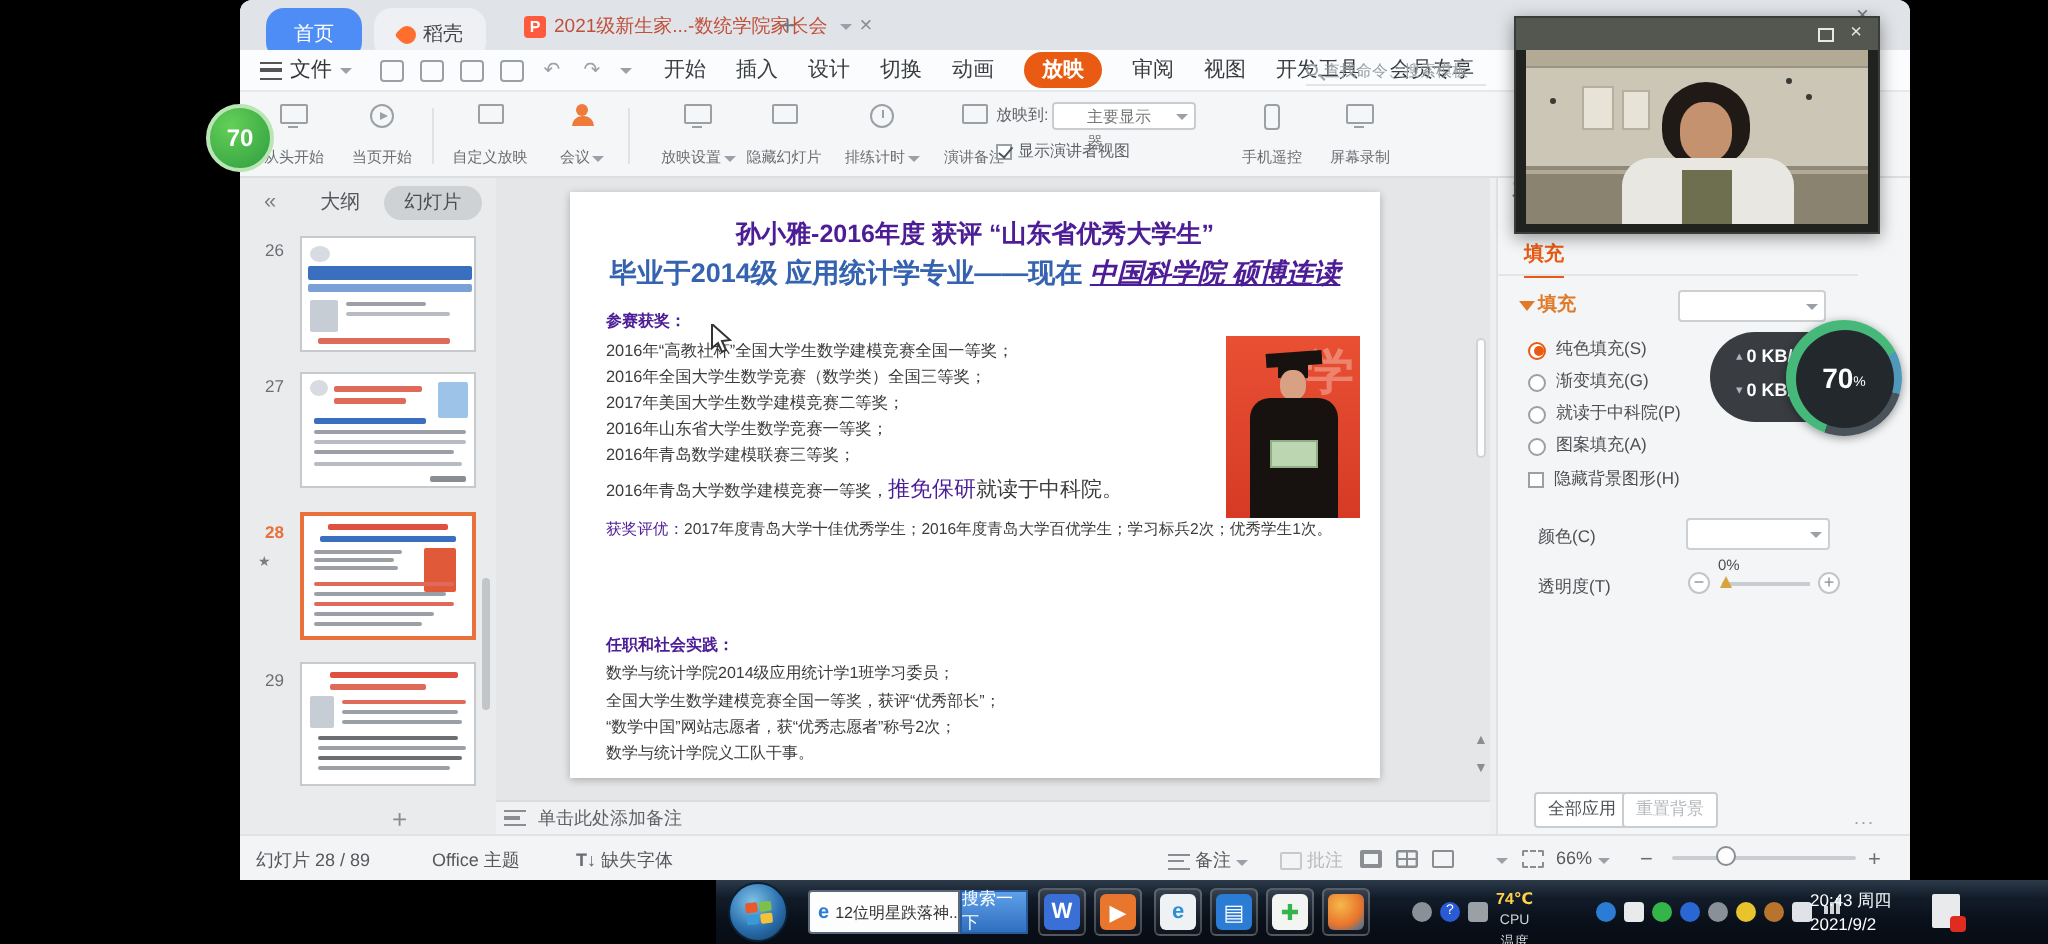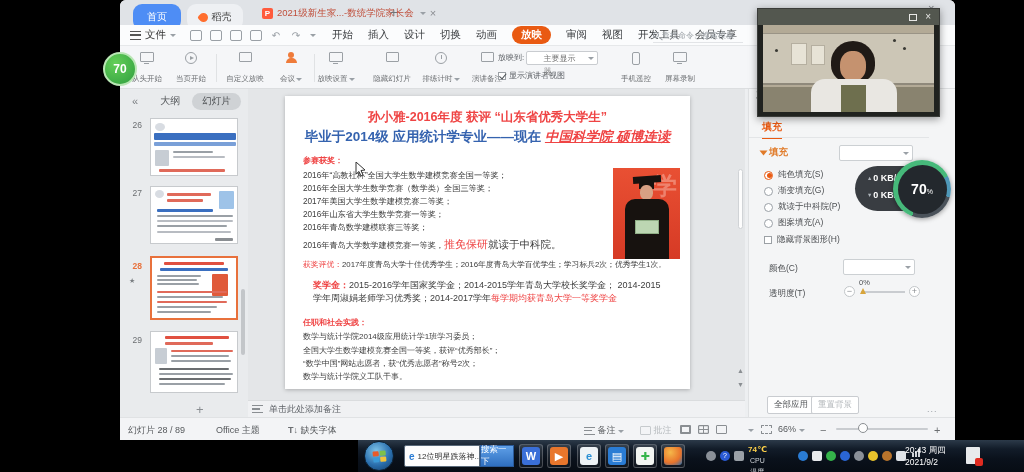--- a/index.html
+++ b/index.html
@@ -72,21 +72,21 @@
 .thumb.sel{border:2px solid #e8713c}
 .tnum{position:absolute;left:4px;width:18px;text-align:right;font-size:8.5px;color:#6b6e71}
 .tnum.sel{color:#e8713c;font-weight:bold}
 .tstar{position:absolute;left:9px;font-size:7px;color:#7a7e82}
 #sb-add{position:absolute;left:76px;top:313px;color:#8a8e92;font-size:13px}
 #sb-scroll{position:absolute;left:121px;top:200px;width:4px;height:66px;background:#c3c6c9;border-radius:2px}
 .mline{position:absolute;height:2px;border-radius:1px}
 
 #slidearea{position:absolute;left:128px;top:89px;width:497px;height:311px;background:#e4e6e8}
 #slide{position:absolute;left:37px;top:7px;width:405px;height:293px;background:#fff;box-shadow:0 1px 4px rgba(0,0,0,.25)}
-.red{color:#ef4444}
+.red{color:#4c1d95}
 .blue{color:#3563af}
 .sl-t1{position:absolute;left:0;top:13px;width:100%;text-align:center;font-size:12.5px;font-weight:bold}
 .sl-t2{position:absolute;left:0;top:32px;width:100%;text-align:center;font-size:13.5px;font-weight:bold}
 .sl-t2 .it{font-style:italic;text-decoration:underline}
 .sl-sec{position:absolute;left:18px;font-size:8px;font-weight:bold}
 .sl-line{position:absolute;left:18px;font-size:8.2px;color:#3c3c3c;white-space:nowrap}
 .sl-par{position:absolute;font-size:9px;color:#3c3c3c;line-height:13px}
 #sl-photo{position:absolute;left:328px;top:72px;width:67px;height:91px;background:linear-gradient(180deg,#e95033,#d63a25);overflow:hidden}
 .ph-faint{position:absolute;color:rgba(255,235,225,.35);font-weight:bold}
 .ph-cap{position:absolute;left:20px;top:8px;width:28px;height:7px;background:#17120f;transform:rotate(-4deg)}
@@ -261,21 +261,21 @@
         <span class="lbl">自定义放映</span>
       </div>
       <div class="rbtn" style="left:152px;width:38px">
         <span class="ic-meet"></span>
         <span class="lbl">
             <span>会议</span>
             <span class="cdn"></span>
           </span>
       </div>
       <div class="vsep" style="left:194px"></div>
-      <div class="rbtn" style="left:192px;width:48px">
+      <div class="rbtn" style="left:205px;width:48px">
         <span class="ic-mon"></span>
         <span class="lbl">
             <span>放映设置</span>
             <span class="cdn"></span>
           </span>
       </div>
       <div class="rbtn" style="left:248px;width:48px">
         <span class="ic-rect"></span>
         <span class="lbl">隐藏幻灯片</span>
       </div>
@@ -392,23 +392,20 @@
         <div class="sl-line" style="top:113px">2016年山东省大学生数学竞赛一等奖；</div>
         <div class="sl-line" style="top:126px">2016年青岛数学建模联赛三等奖；</div>
         <div class="sl-line" style="top:141px">
           <span>2016年青岛大学数学建模竞赛一等奖，</span><span class="red" style="font-size:11px;font-weight:normal">推免保研</span><span style="font-size:10.5px">就读于中科院。</span>
         </div>
 
         <div class="sl-line" style="top:163px;font-size:7.8px">
           <span class="red" style="font-weight:normal">获奖评优：</span><span>2017年度青岛大学十佳优秀学生；2016年度青岛大学百优学生；学习标兵2次；优秀学生1次。</span>
         </div>
 
-        <div class="sl-par" style="left:28px;top:183px;width:352px">
-          <span class="red" style="font-weight:bold">奖学金：</span><span>2015-2016学年国家奖学金；2014-2015学年青岛大学校长奖学金； 2014-2015学年周淑娟老师学习优秀奖；2014-2017学年</span><span class="red">每学期均获青岛大学一等奖学金</span>
-        </div>
 
         <div class="sl-sec red" style="top:221px">任职和社会实践：</div>
         <div class="sl-line" style="top:235px;font-size:8px">数学与统计学院2014级应用统计学1班学习委员；</div>
         <div class="sl-line" style="top:249px;font-size:8px">全国大学生数学建模竞赛全国一等奖，获评“优秀部长”；</div>
         <div class="sl-line" style="top:262px;font-size:8px">“数学中国”网站志愿者，获“优秀志愿者”称号2次；</div>
         <div class="sl-line" style="top:275px;font-size:8px">数学与统计学院义工队干事。</div>
 
         <div id="sl-photo">
           <span class="ph-faint" style="left:40px;top:2px;font-size:24px">学</span>
           <span class="ph-cap"></span>

